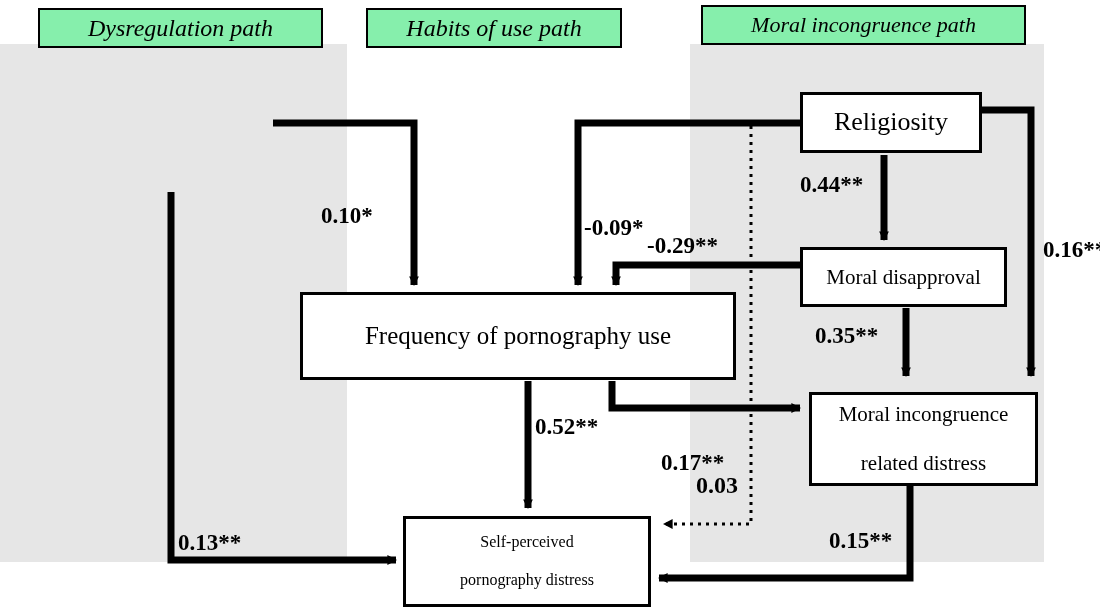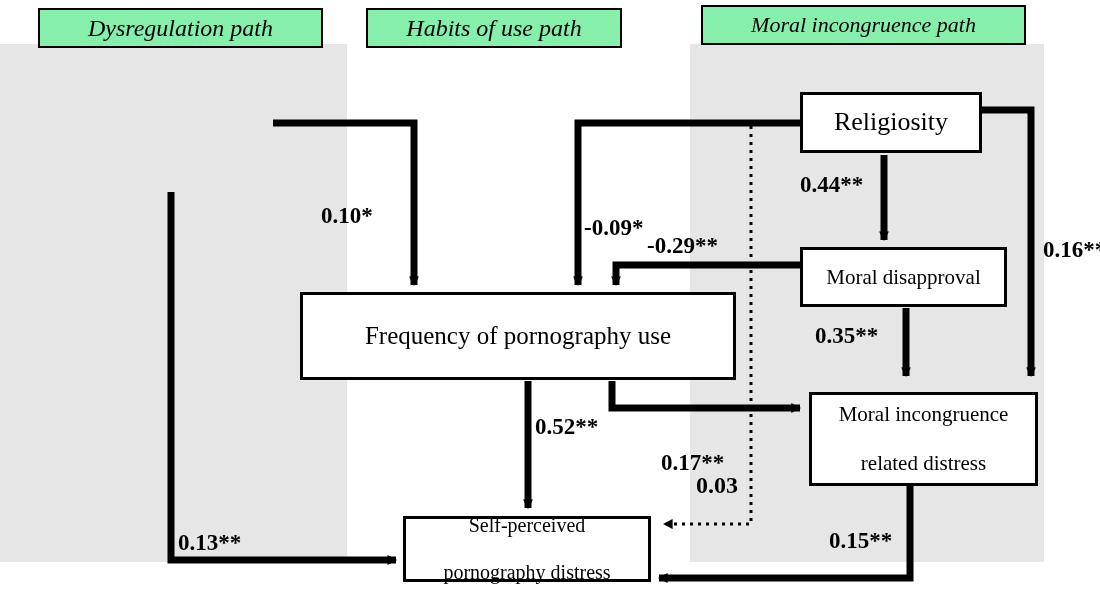--- a/index.html
+++ b/index.html
@@ -137,21 +137,21 @@
     <span>Frequency of pornography use</span>
   </div>
 
   <div class="node" style="left:809px;top:384px;width:229px;height:94px;font-size:21px;margin-top:8px;">
     <span>
       <span>Moral incongruence</span><br>
       <span>related distress</span>
     </span>
   </div>
 
-  <div class="node" style="left:403px;top:516px;width:248px;height:66px;font-size:20px;">
+  <div class="node" style="left:403px;top:516px;width:248px;height:91px;font-size:16px;">
     <span>
       <span>Self-perceived</span><br>
       <span>pornography distress</span>
     </span>
   </div>
 
   <div class="coef" style="left:321px;top:203px;font-size:23px;">
     <span>0.10*</span>
   </div>
 

